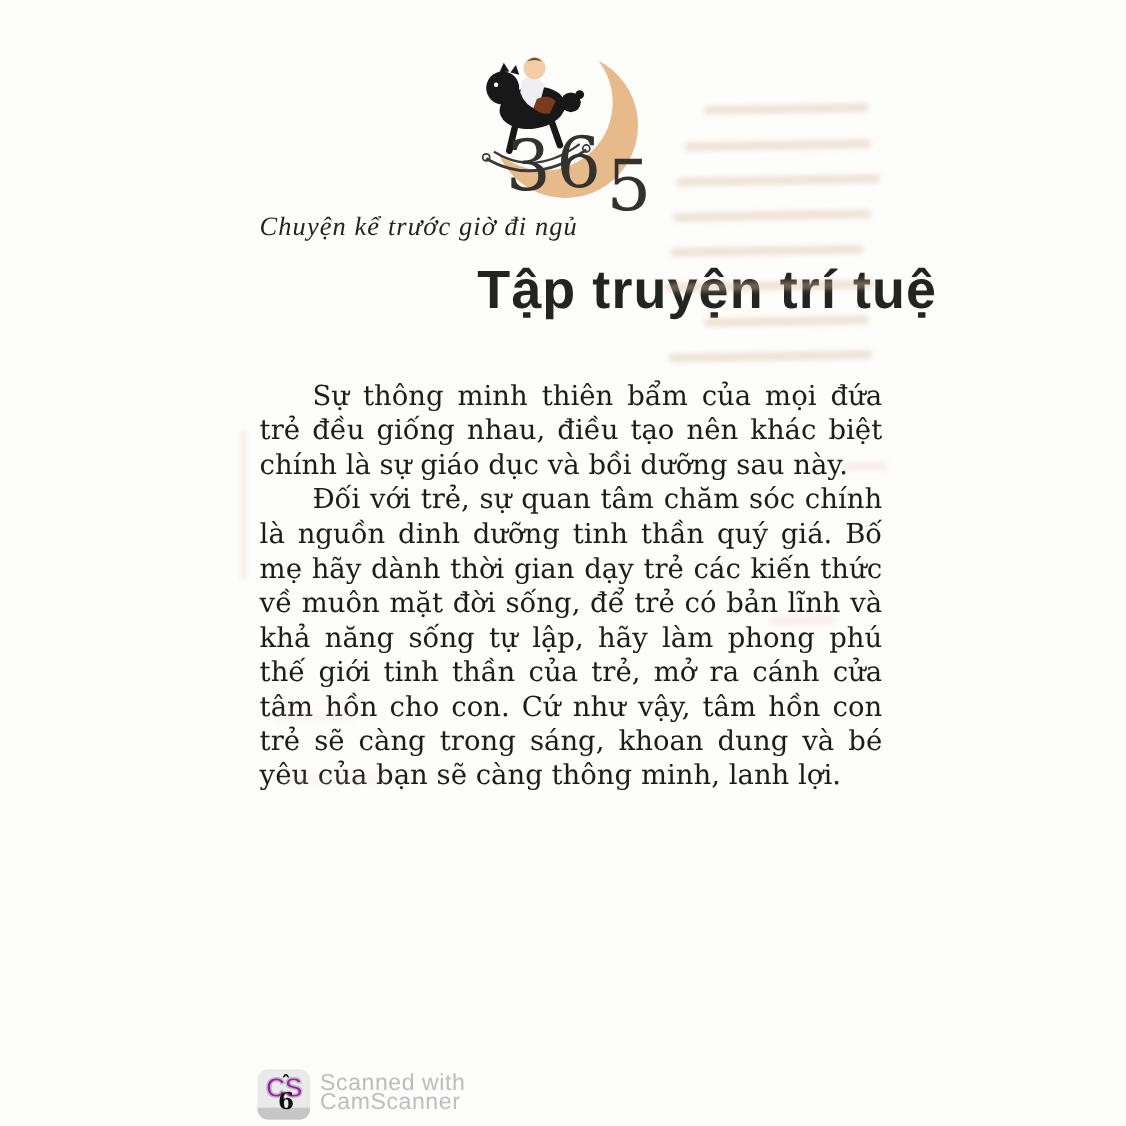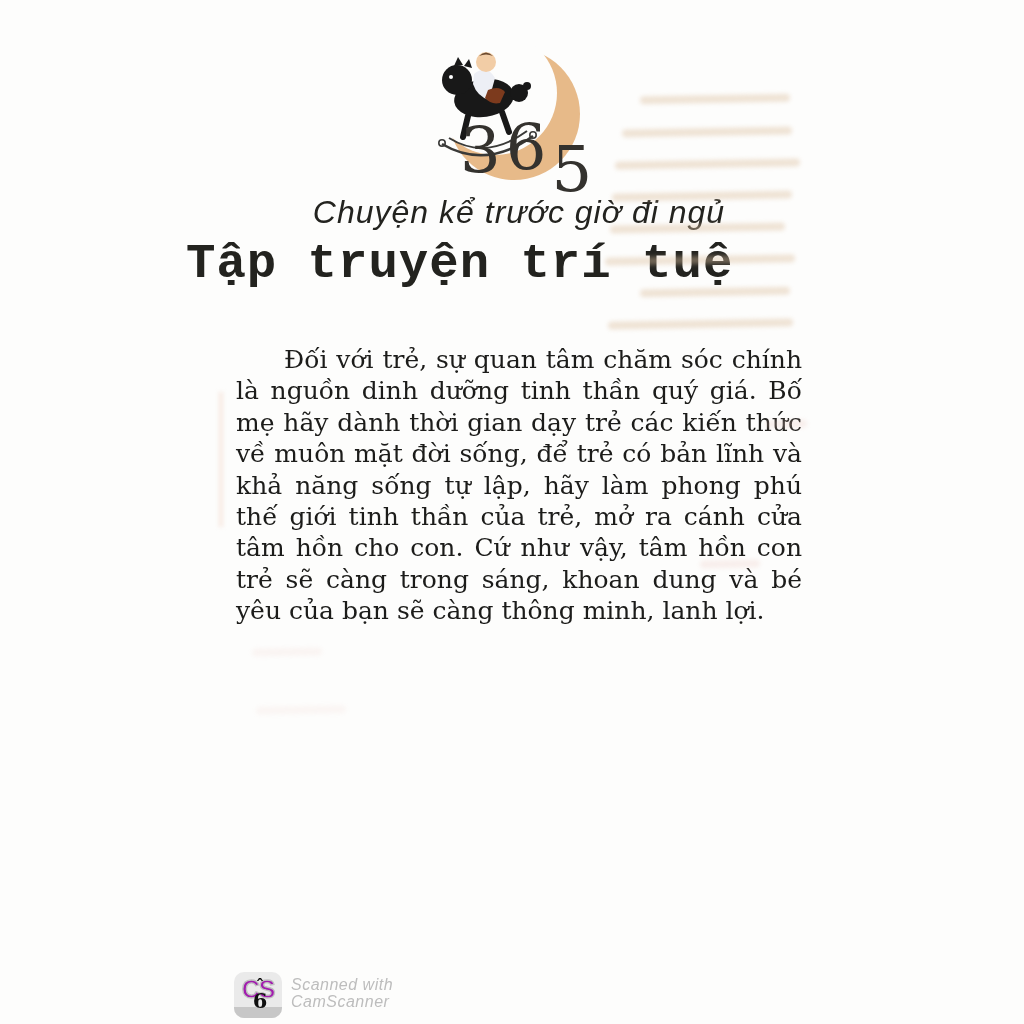--- a/index.html
+++ b/index.html
@@ -4,28 +4,28 @@
 <style>
   html,body{margin:0;padding:0;background:#ffffff;}
   #page{
     position:relative;width:1024px;height:1024px;background:#fdfdfc;
     overflow:hidden;font-family:"DejaVu Serif",serif;color:#1f1f1d;
   }
   
   #logo{position:absolute;left:430px;top:38px;width:180px;height:165px;}
   
   .series{
-    position:absolute;left:236px;top:194px;width:566px;text-align:center;
-    font-style:italic;font-size:32px;letter-spacing:1px;color:#23231f;
-    font-family:Liberation Sans, sans-serif;
+    position:absolute;left:236px;top:194px;width:566px;
+    font-style:italic;font-size:24px;letter-spacing:1px;color:#23231f;
+    font-family:Liberation Serif, serif;
   }
   .title{
-    position:absolute;left:186px;top:236px;width:666px;text-align:left;
+    position:absolute;left:186px;top:236px;width:666px;text-align:right;
     font-weight:bold;font-size:49px;letter-spacing:1px;color:#23231f;
-    font-family:Liberation Mono, monospace;
+    font-family:Liberation Sans, sans-serif;
   }
   
   .bodytext{
     position:absolute;left:236px;top:344px;width:566px;
     font-size:25px;line-height:31.4px;text-align:justify;color:#1c1c1a;
   }
   .bodytext p{margin:0;text-indent:48px;}
   
   .bleed{position:absolute;height:8px;border-radius:4px;background:#dcc0a0;
          opacity:.42;filter:blur(2.2px);transform:rotate(-1deg);}
@@ -39,21 +39,21 @@
     overflow:hidden;flex:0 0 auto;
   }
   .cs-badge .bar{position:absolute;left:0;right:0;bottom:0;height:11px;background:#c7c7c7;}
   .cs-badge .cs{
     position:absolute;left:0;right:0;top:3px;text-align:center;
     font-family:"Liberation Sans",sans-serif;font-weight:bold;font-size:25px;
     color:#a21caf;-webkit-text-stroke:1.3px #c0c0c0;letter-spacing:-1px;
   }
   .wm-text{
     margin-left:9px;margin-top:4px;font-family:"Liberation Sans",sans-serif;
-    font-size:16px;line-height:17px;color:#bdbdbd;letter-spacing:.5px;font-style:italic;
+    font-size:21px;line-height:17px;color:#bdbdbd;letter-spacing:.5px;
   }
   .page-mark{
     position:absolute;left:249px;top:981px;width:22px;text-align:center;
     color:#0e0e0e;font-family:"DejaVu Serif",serif;z-index:5;
   }
   .page-mark .caret{display:block;font-size:17px;line-height:9px;font-weight:bold;}
   .page-mark .digit{display:block;font-size:21px;line-height:21px;font-weight:bold;}
 </style>
 </head>
 <body>
@@ -91,20 +91,21 @@
 
       <path d="M58,52 q11,-5 17,2 l-5,11 q-9,2 -15,-5 z" fill="#7c3a1d"></path>
     </g>
     <text x="30" y="135" font-family="DejaVu Serif, serif" font-size="64" letter-spacing="5" fill="#34322e"><tspan>3</tspan><tspan dy="-3">6</tspan><tspan dy="21">5</tspan></text>
   </svg>
 
   <div class="series">Chuyện kể trước giờ đi ngủ</div>
   <div class="title">Tập truyện trí tuệ</div>
 
   <div class="bodytext">
+    <p>Sự thông minh thiên bẩm của mọi đứa trẻ đều giống nhau, điều tạo nên khác biệt chính là sự giáo dục và bồi dưỡng sau này.</p>
     <p>Đối với trẻ, sự quan tâm chăm sóc chính là nguồn dinh dưỡng tinh thần quý giá. Bố mẹ hãy dành thời gian dạy trẻ các kiến thức về muôn mặt đời sống, để trẻ có bản lĩnh và khả năng sống tự lập, hãy làm phong phú thế giới tinh thần của trẻ, mở ra cánh cửa tâm hồn cho con. Cứ như vậy, tâm hồn con trẻ sẽ càng trong sáng, khoan dung và bé yêu của bạn sẽ càng thông minh, lanh lợi.</p>
   </div>
 
   <div class="bleed" style="left:640px;top:95px;width:150px"></div>
   <div class="bleed" style="left:622px;top:128px;width:170px"></div>
   <div class="bleed" style="left:615px;top:160px;width:185px"></div>
   <div class="bleed" style="left:612px;top:192px;width:180px"></div>
   <div class="bleed" style="left:610px;top:224px;width:175px"></div>
   <div class="bleed" style="left:605px;top:256px;width:190px"></div>
   <div class="bleed" style="left:640px;top:288px;width:150px"></div>

